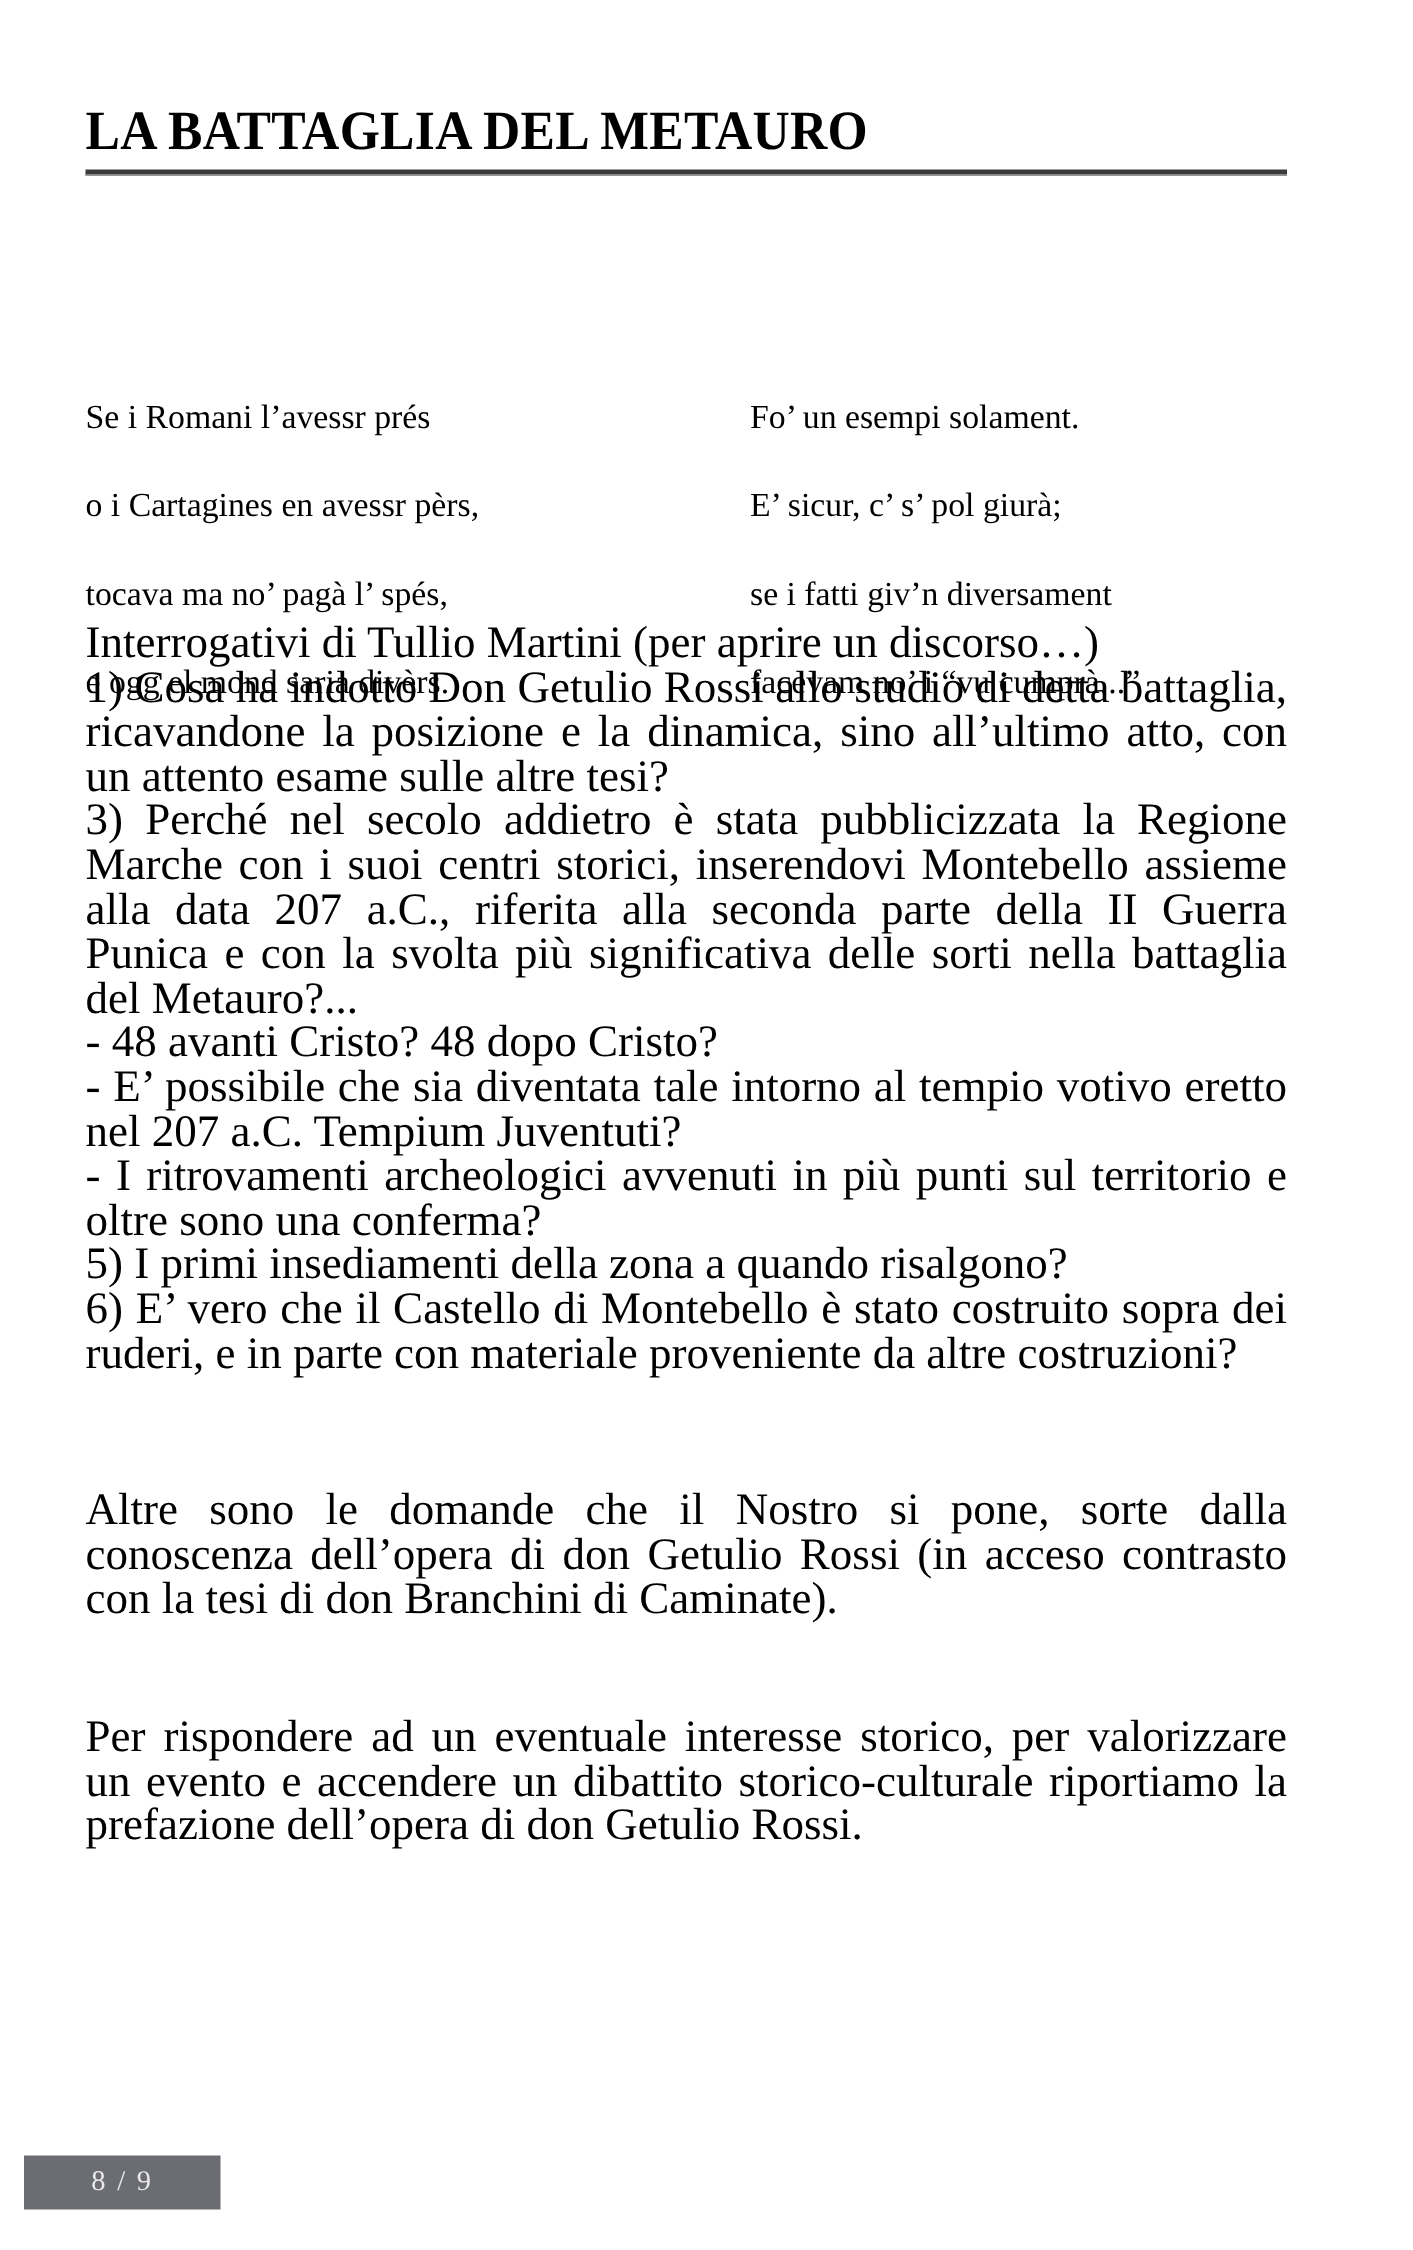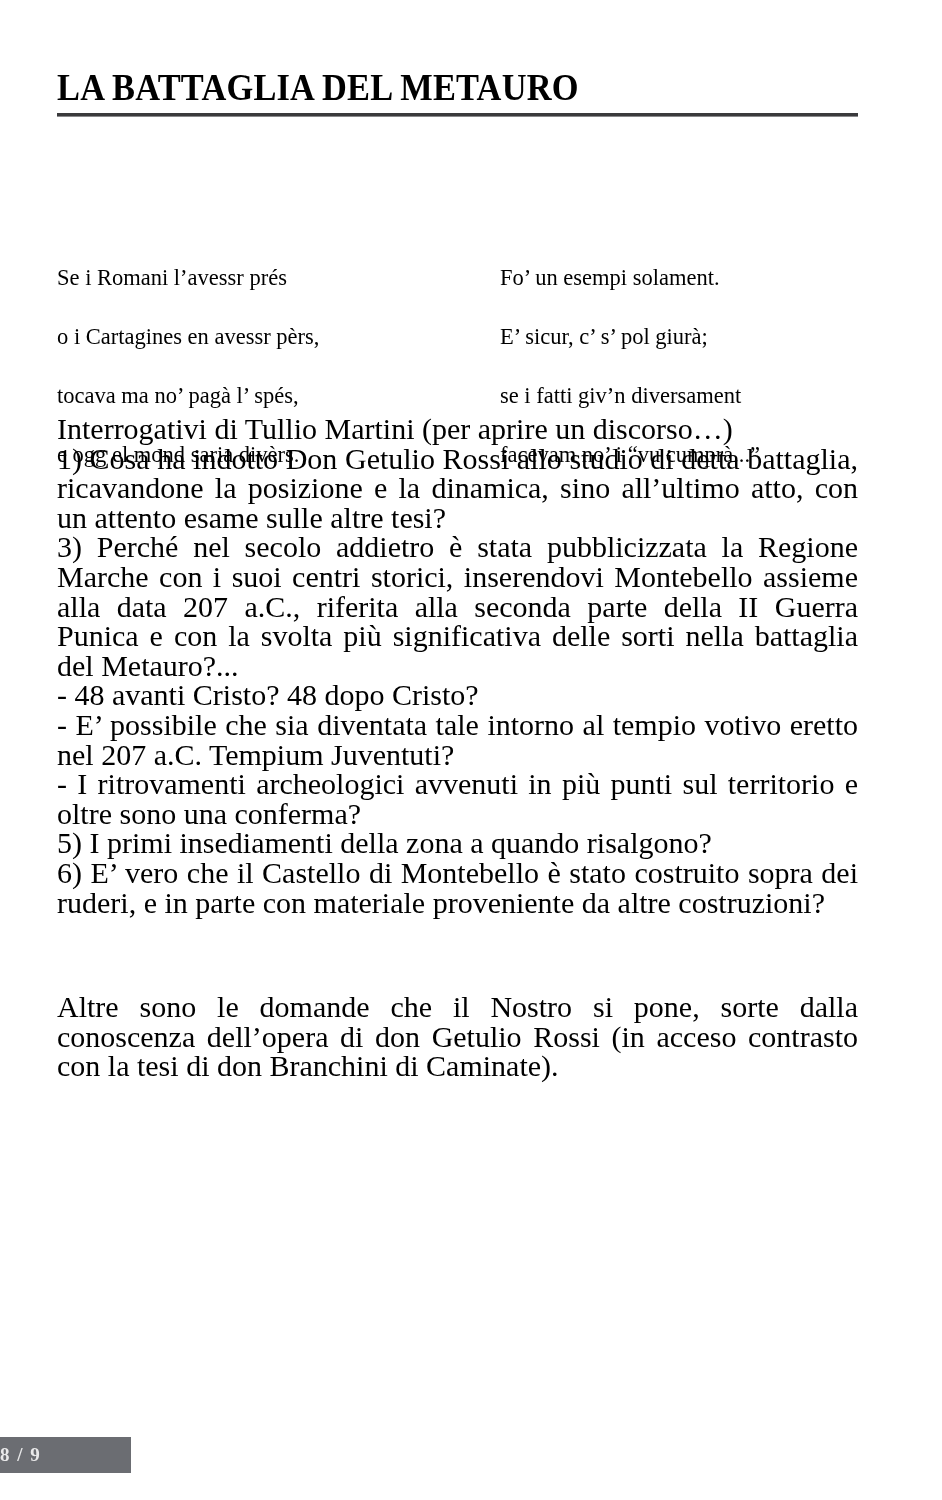--- a/index.html
+++ b/index.html
@@ -93,29 +93,28 @@
     margin: 0;
     padding: 0;
     text-align: justify;
   }
   
   .body-para.nojustify { text-align: left; }
 
   
   .page-chip {
     position: absolute;
-    left: 0;
+    left: 16px;
     top: 1437px;
     width: 131px;
     height: 36px;
     background: #6b6d72;
     display: flex;
     align-items: center;
-    justify-content: flex-start;
-    font-weight: bold;
+    justify-content: center;
   }
   .page-chip-label {
     color: #e9e9ea;
     font-size: 19px;
     letter-spacing: 1.5px;
     font-family: "Liberation Serif", "DejaVu Serif", serif;
   }
 </style>
 </head>
 <body>
@@ -150,18 +149,21 @@
     <p class="body-para">- E’ possibile che sia diventata tale intorno al tempio votivo eretto nel 207 a.C. Tempium Juventuti?</p>
     <p class="body-para">- I ritrovamenti archeologici avvenuti in più punti sul territorio e oltre sono una conferma?</p>
     <p class="body-para nojustify">5) I primi insediamenti della zona a quando risalgono?</p>
     <p class="body-para">6) E’ vero che il Castello di Montebello è stato costruito sopra dei ruderi, e in parte con materiale proveniente da altre costruzioni?</p>
   </div>
 
   <div class="body-block" id="para-altre">
     <p class="body-para">Altre sono le domande che il Nostro si pone, sorte dalla conoscenza dell’opera di don Getulio Rossi  (in acceso contrasto con la tesi di don Branchini di Caminate).</p>
   </div>
 
+  <div class="body-block" id="para-per">
+    <p class="body-para">Per rispondere ad un eventuale interesse storico, per valorizzare un evento e accendere un dibattito storico-culturale riportiamo la prefazione dell’opera di don Getulio Rossi.</p>
+  </div>
 
   <div class="page-chip" style="background: rgb(107, 109, 114);">
     <span class="page-chip-label" style="color: rgb(233, 233, 234);">8 / 9</span>
   </div>
 
 </div>
 
 </body></html>

